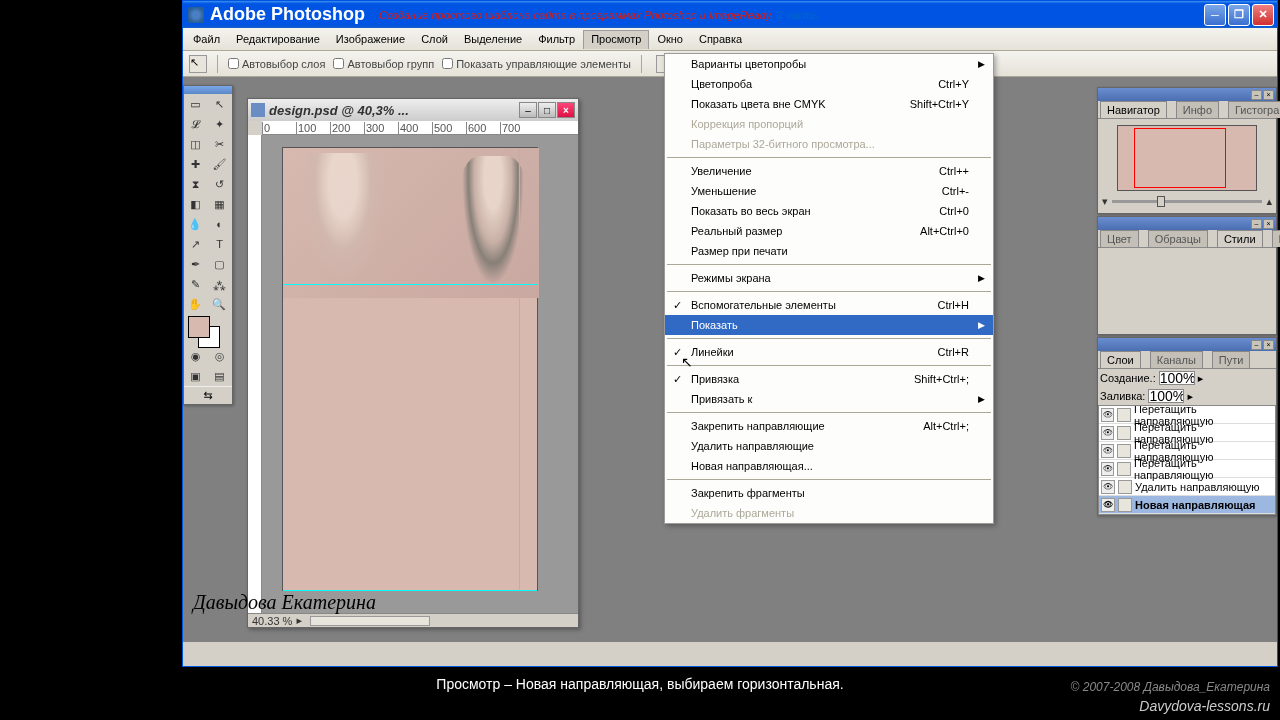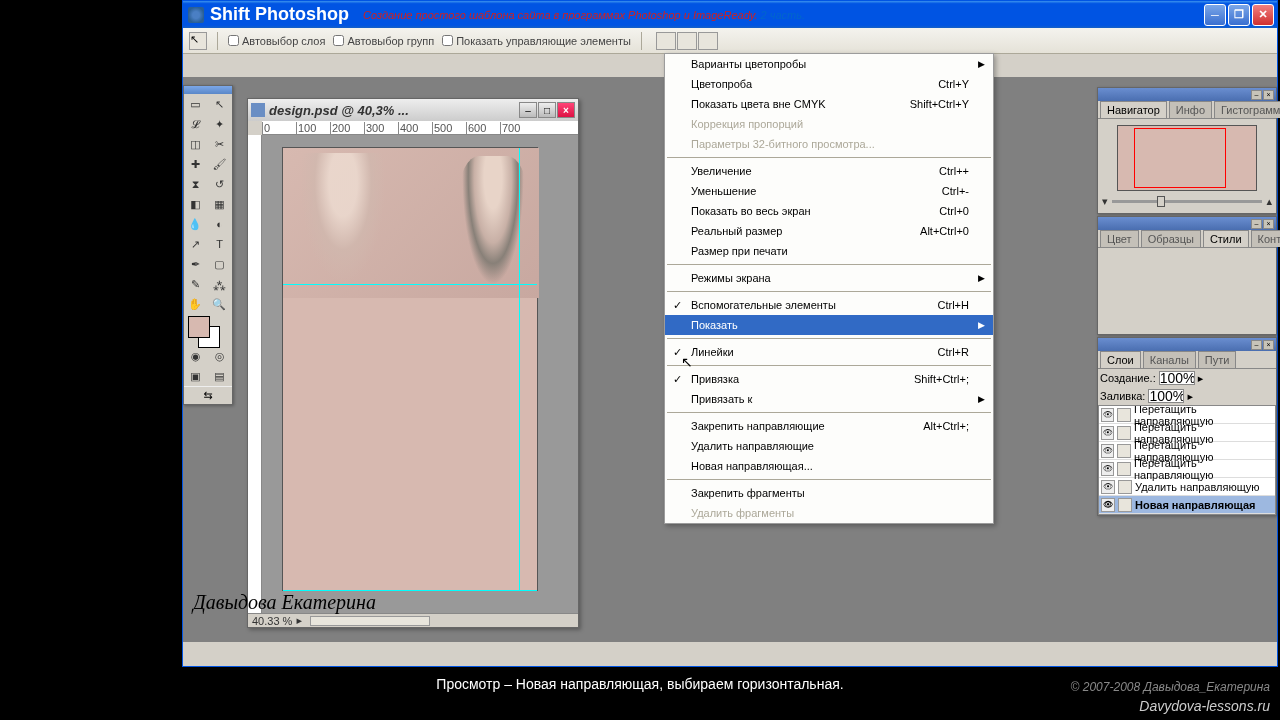--- a/index.html
+++ b/index.html
@@ -65,21 +65,21 @@
 .dd-label{flex:1;}
 .dd-short{font-size:11px;}
 .dd-check{position:absolute;left:8px;}
 .dd-arrow{position:absolute;right:8px;font-size:9px;}
 .cursor-ptr{position:absolute;left:498px;top:353px;z-index:200;font-size:14px;color:#000;pointer-events:none;}
 
 .panels{position:absolute;right:0;top:10px;width:180px;}
 .panel{background:#d4d0c8;border:1px solid #666;margin-bottom:2px;box-shadow:1px 1px 3px rgba(0,0,0,.25);}
 .panel-bar{height:13px;background:linear-gradient(#6a8ed0,#4a6eb0);display:flex;justify-content:flex-end;align-items:center;padding:0 2px;gap:1px;}
 .panel-bar-btn{width:11px;height:10px;background:#c8c4b8;border:1px solid #888;font-size:7px;display:flex;align-items:center;justify-content:center;}
-.panel-tabs{height:18px;background:#d4d0c8;display:flex;align-items:flex-end;border-bottom:1px solid #888;font-size:10px;}
+.panel-tabs{height:18px;background:#d4d0c8;display:flex;align-items:flex-end;border-bottom:1px solid #888;font-size:10px;gap:7px;}
 .panel-tab{padding:2px 6px;background:#c4c0b8;border:1px solid #888;border-bottom:none;margin-left:2px;color:#555;cursor:pointer;}
 .panel-tab.active{background:#d4d0c8;color:#000;}
 .panel-body{min-height:40px;padding:4px;font-size:10px;color:#333;}
 .nav-thumb{width:140px;height:66px;background:#d7b9b0;border:1px solid #555;margin:2px auto;position:relative;}
 .nav-view{position:absolute;left:16px;top:2px;width:92px;height:60px;border:1px solid red;}
 .slider-row{display:flex;align-items:center;gap:4px;height:16px;}
 .slider{flex:1;height:3px;background:#999;position:relative;}
 .slider-thumb{position:absolute;left:30%;top:-4px;width:8px;height:11px;background:#d4d0c8;border:1px solid #555;}
 .layers-list{max-height:210px;overflow-y:auto;background:#fff;border:1px solid #888;}
 .layer-row{height:18px;display:flex;align-items:center;border-bottom:1px solid #ddd;font-size:10px;padding:0 2px;gap:3px;}
@@ -95,31 +95,42 @@
 .caption{position:absolute;bottom:28px;left:0;right:0;text-align:center;color:#fff;font-size:14px;z-index:50;}
 .watermark{position:absolute;right:10px;bottom:26px;color:#888;font-style:italic;font-size:12px;z-index:40;}
 .site{position:absolute;right:10px;bottom:6px;color:#ccc;font-style:italic;font-size:14px;z-index:50;}
 </style>
 </head>
 <body>
 
 <div class="app">
   <div class="titlebar">
     <div class="titlebar-icon"></div>
-    <span class="titlebar-text">Shift Photoshop</span>
+    <span class="titlebar-text">Adobe Photoshop</span>
     <span class="tutorial-text">
       <span>Создание простого шаблона сайта в программах Photoshop и ImageReady.</span> <a>2 часть.</a>
     </span>
     <div class="win-controls">
       <div class="win-btn win-min">─</div>
       <div class="win-btn win-max">❐</div>
       <div class="win-btn win-close">✕</div>
     </div>
   </div>
 
+  <div class="menubar">
+    <span class="menu-item">Файл</span>
+    <span class="menu-item">Редактирование</span>
+    <span class="menu-item">Изображение</span>
+    <span class="menu-item">Слой</span>
+    <span class="menu-item">Выделение</span>
+    <span class="menu-item">Фильтр</span>
+    <span class="menu-item open">Просмотр</span>
+    <span class="menu-item">Окно</span>
+    <span class="menu-item">Справка</span>
+  </div>
 
   <div class="options-bar">
     <div class="opt-icon">↖</div>
     <div class="opt-sep"></div>
     <label class="checkbox-lbl">
         <input type="checkbox" style="">
         <span>Автовыбор слоя</span>
       </label>
     <label class="checkbox-lbl">
         <input type="checkbox" style="">

